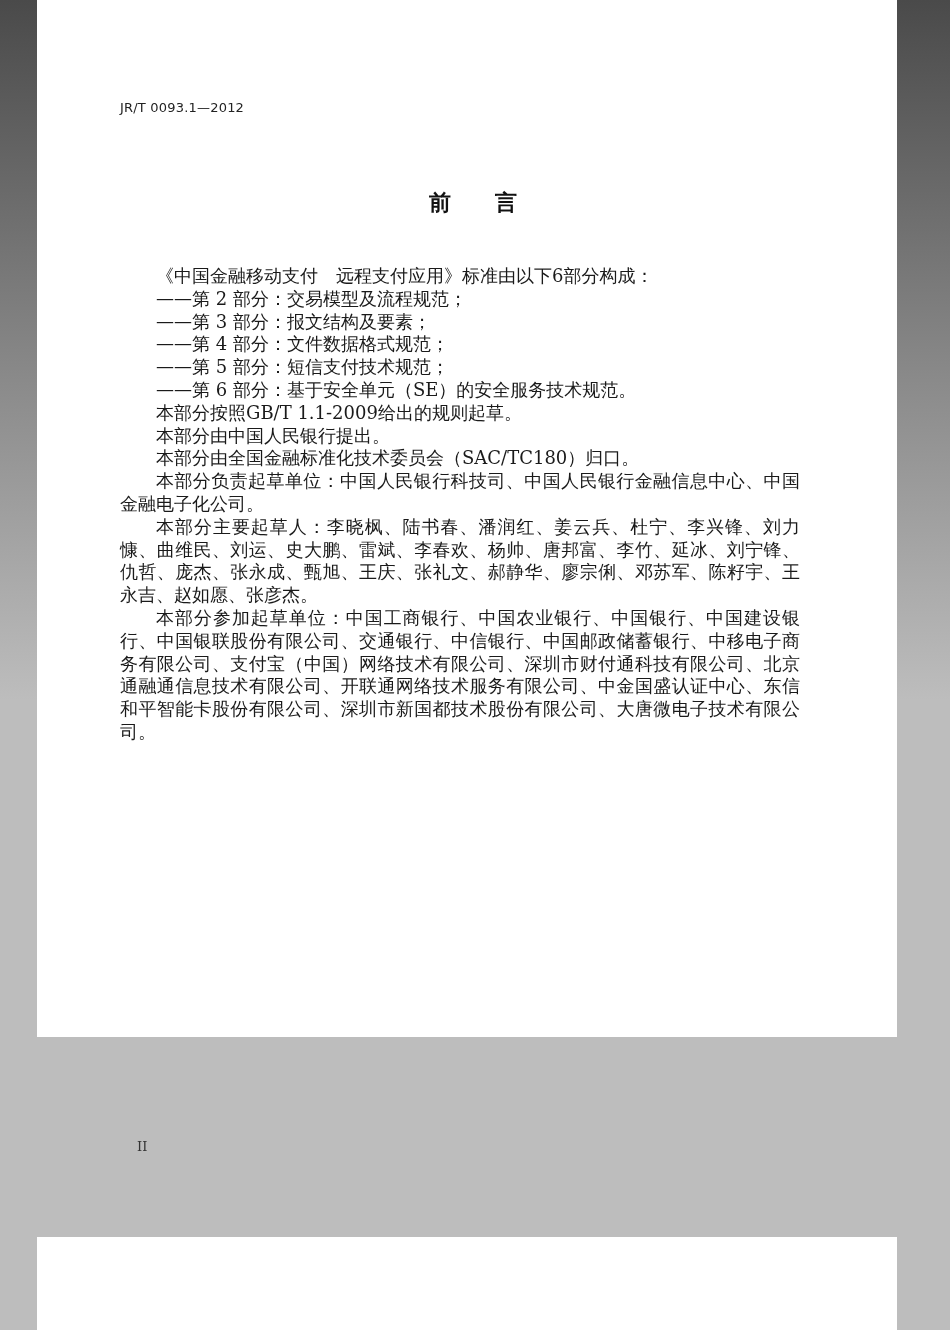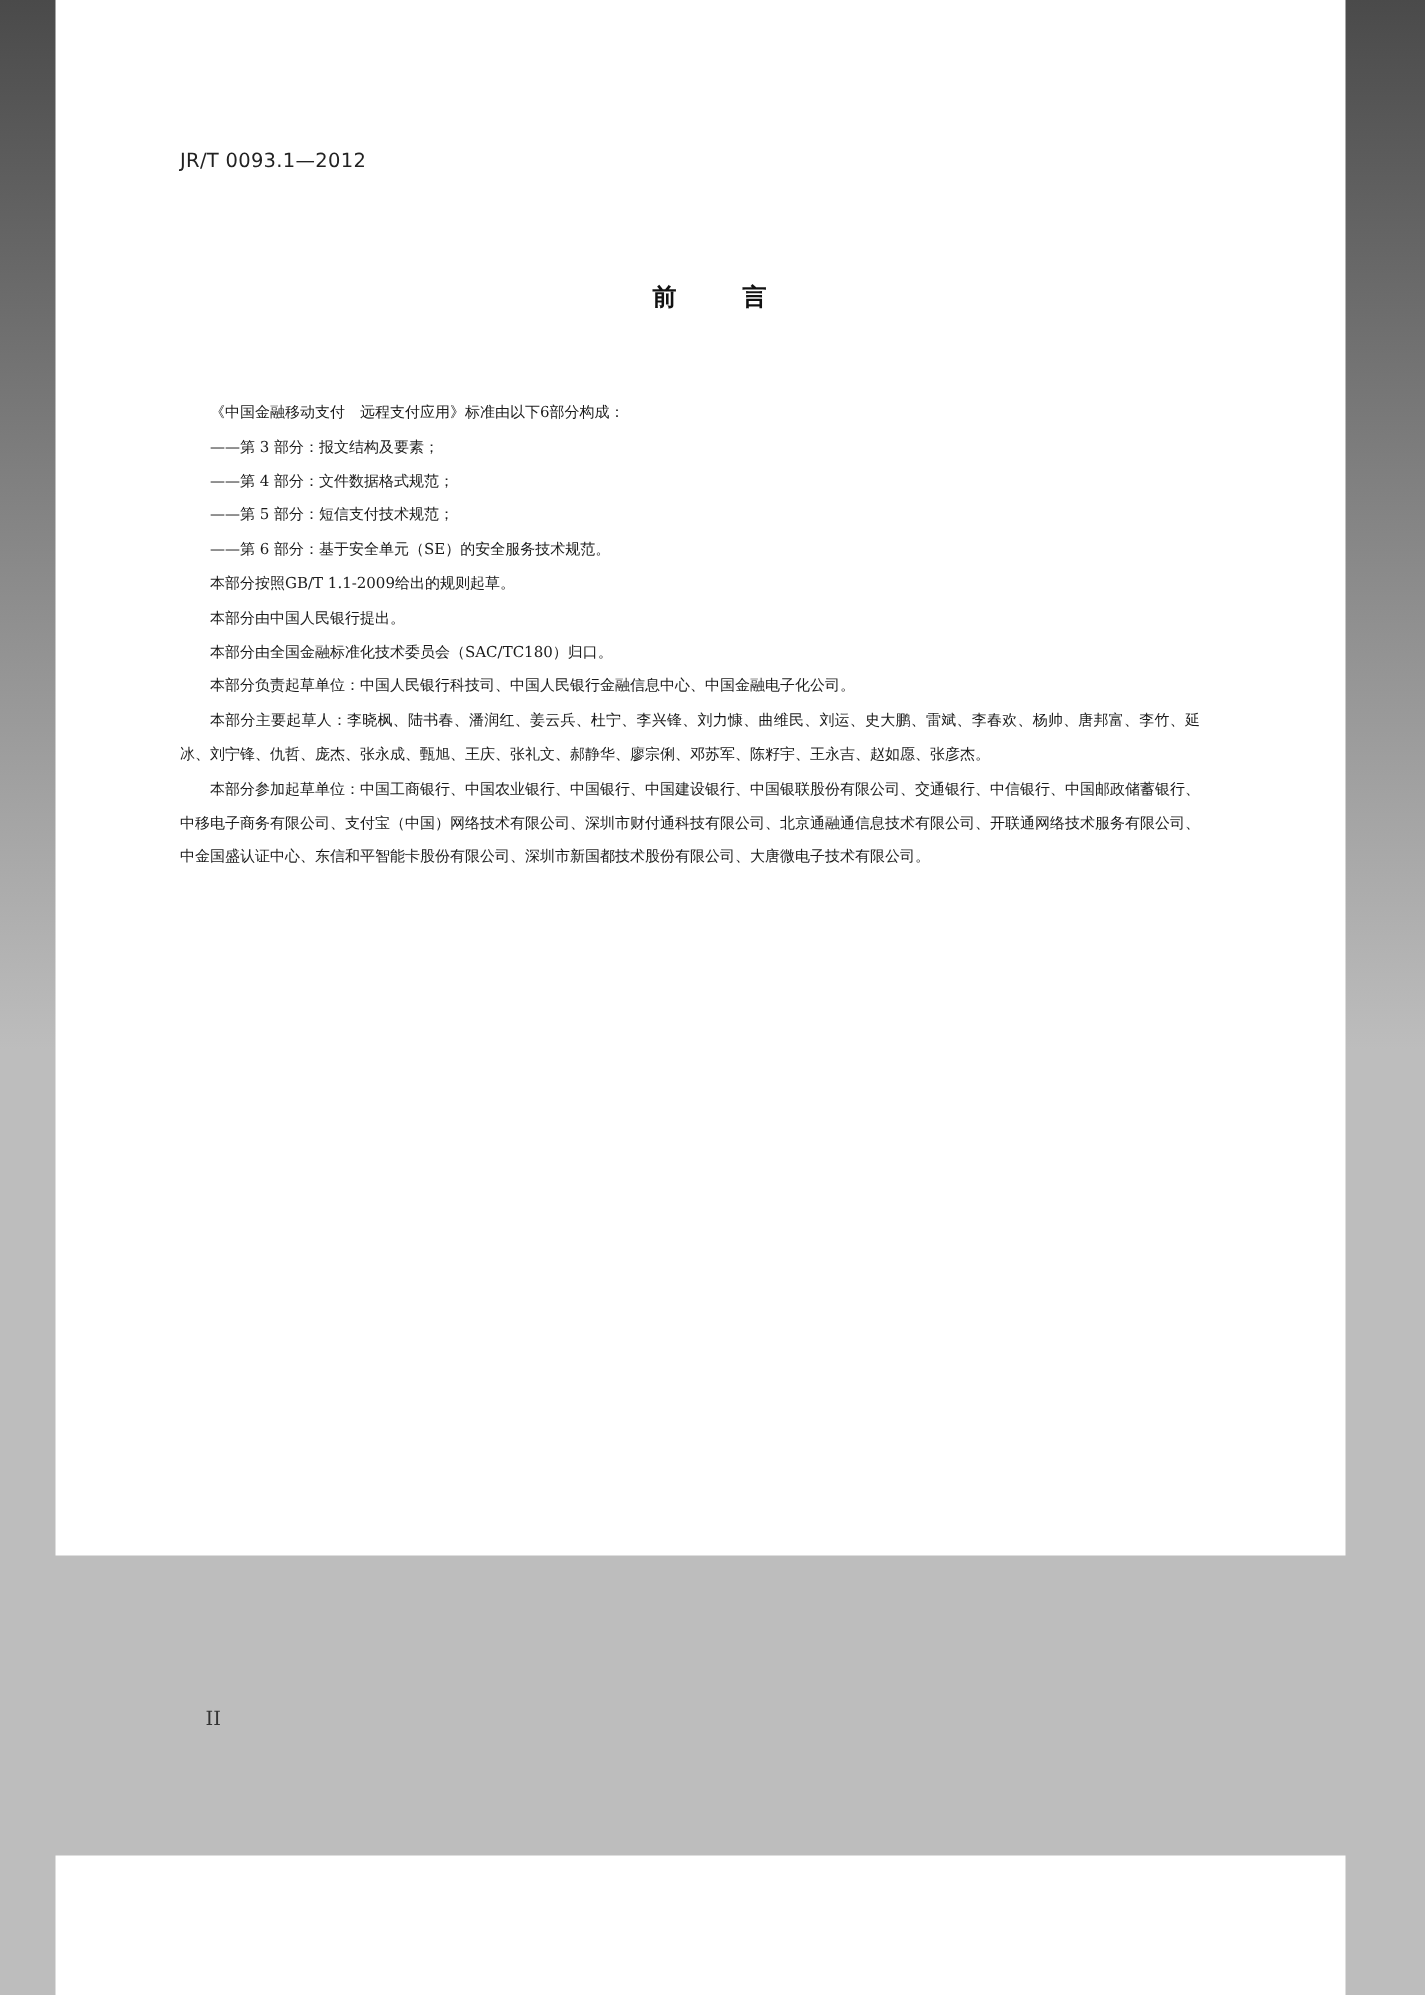--- a/index.html
+++ b/index.html
@@ -14,42 +14,43 @@
   #page1 { top: 0; height: 1037px; }
   #page2 { top: 1237px; height: 93px; }
   .header-code {
     position: absolute; left: 83px; top: 100px;
     font-family: "DejaVu Sans", "Liberation Sans", sans-serif;
     font-size: 13px; color: #222; letter-spacing: 0.2px;
   }
   .title {
     position: absolute; left: 0; width: 100%; top: 188px; text-align: center;
     font-family: Liberation Serif, serif;
-    font-size: 16px; font-weight: bold; color: #111; letter-spacing: 44px;
+    font-size: 22px; font-weight: bold; color: #111; letter-spacing: 44px;
     padding-left: 56px; box-sizing: border-box;
   }
   .body-text {
     position: absolute; left: 83px; top: 265px; width: 680px;
-    font-size: 10px; line-height: 22.8px; color: #1a1a1a;
+    font-size: 18px; line-height: 22.8px; color: #1a1a1a;
   }
   .p { margin: 0; text-indent: 2em; text-align: justify; }
   .page-num {
     position: absolute; left: 100px; top: 1116px;
     font-size: 13px; color: #333; margin-top: 23px;
   }
 </style>
 </head>
 <body>
 
 <div class="page" id="page1">
   <div class="header-code">JR/T 0093.1—2012</div>
   <div class="title">前言</div>
 
   <div class="body-text">
     <p class="p">《中国金融移动支付　远程支付应用》标准由以下6部分构成：</p>
+    <p class="p">——第 2 部分：交易模型及流程规范；</p>
     <p class="p">——第 3 部分：报文结构及要素；</p>
     <p class="p">——第 4 部分：文件数据格式规范；</p>
     <p class="p">——第 5 部分：短信支付技术规范；</p>
     <p class="p">——第 6 部分：基于安全单元（SE）的安全服务技术规范。</p>
     <p class="p">本部分按照GB/T 1.1-2009给出的规则起草。</p>
     <p class="p">本部分由中国人民银行提出。</p>
     <p class="p">本部分由全国金融标准化技术委员会（SAC/TC180）归口。</p>
     <p class="p">本部分负责起草单位：中国人民银行科技司、中国人民银行金融信息中心、中国金融电子化公司。</p>
     <p class="p">本部分主要起草人：李晓枫、陆书春、潘润红、姜云兵、杜宁、李兴锋、刘力慷、曲维民、刘运、史大鹏、雷斌、李春欢、杨帅、唐邦富、李竹、延冰、刘宁锋、仇哲、庞杰、张永成、甄旭、王庆、张礼文、郝静华、廖宗俐、邓苏军、陈籽宇、王永吉、赵如愿、张彦杰。</p>
     <p class="p">本部分参加起草单位：中国工商银行、中国农业银行、中国银行、中国建设银行、中国银联股份有限公司、交通银行、中信银行、中国邮政储蓄银行、中移电子商务有限公司、支付宝（中国）网络技术有限公司、深圳市财付通科技有限公司、北京通融通信息技术有限公司、开联通网络技术服务有限公司、中金国盛认证中心、东信和平智能卡股份有限公司、深圳市新国都技术股份有限公司、大唐微电子技术有限公司。</p>

